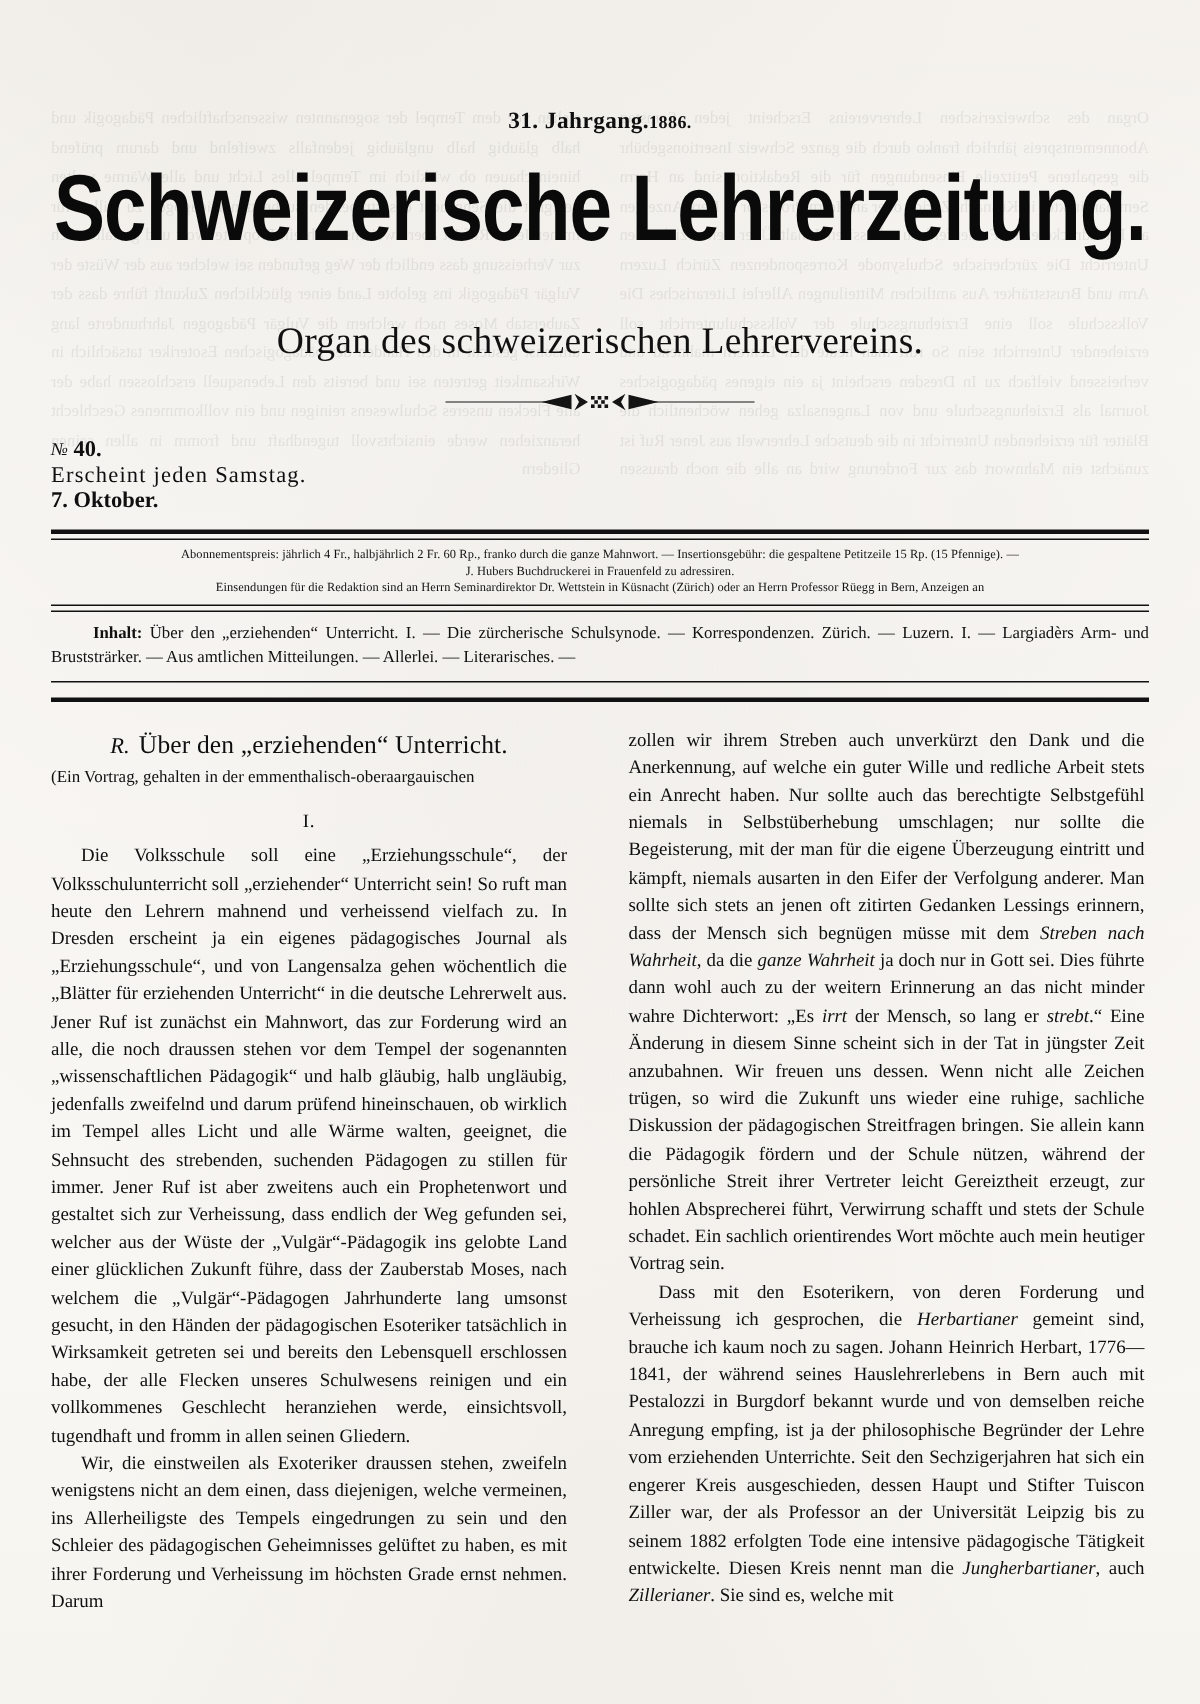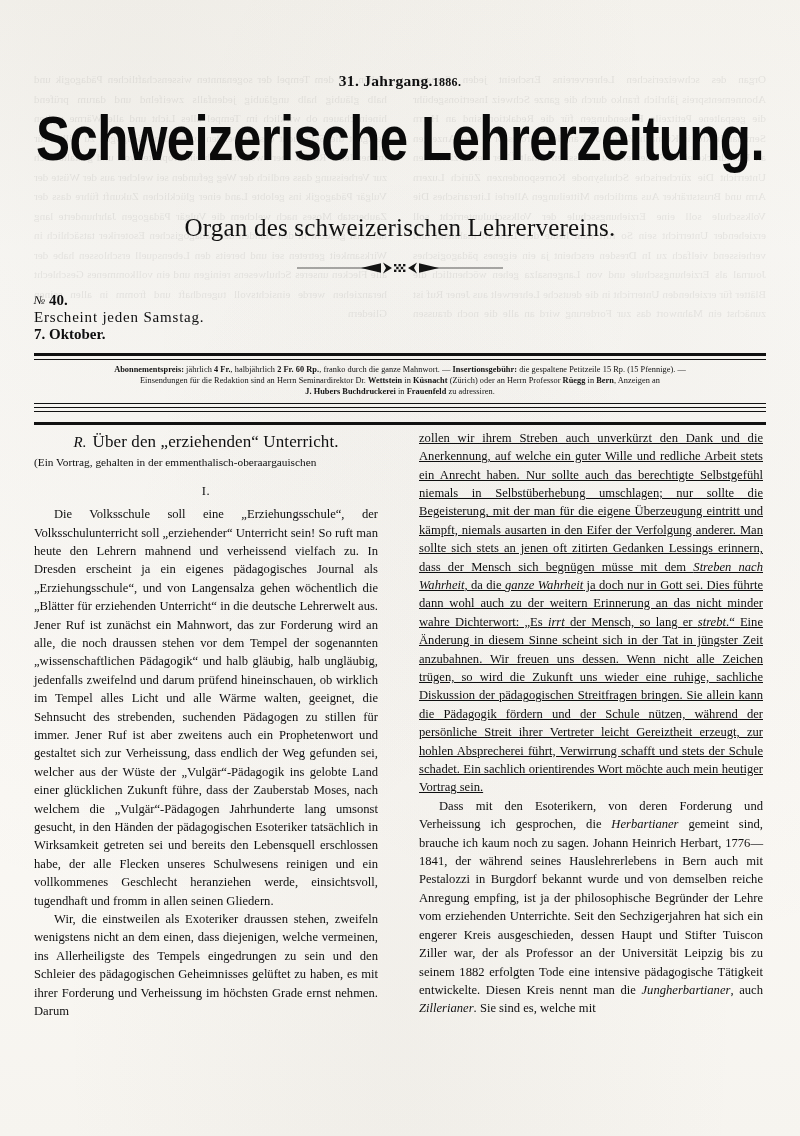--- a/index.html
+++ b/index.html
@@ -141,37 +141,37 @@
 
   
   .subscribe {
     font-size: 8.3px;
     line-height: 11.4px;
     text-align: center;
     padding: 4px 2px 3px 2px;
     letter-spacing: 0.05px;
     color: #121212;
   }
-  .subscribe b { font-weight: bold; }
+  .subscribe b { font-weight: normal; }
 
   
   .inhalt {
     font-size: 11.2px;
     line-height: 16px;
     padding: 6px 0 5px 0;
     text-align: justify;
     text-indent: 28px;
     color: #111;
   }
   .inhalt b { font-weight: bold; }
 
   
   .columns {
     display: flex;
-    margin-top: 4px;
+    margin-top: 16px;
     position: relative;
   }
   .col {
     width: 344px;
     font-size: 12.6px;
     line-height: 18.4px;
     text-align: justify;
     -webkit-hyphens: none;
     hyphens: none;
   }
@@ -206,21 +206,21 @@
   .sectnum {
     text-align: center;
     font-size: 12.6px;
     margin: 12px 0 5px 0;
     letter-spacing: 0.5px;
   }
   p.body {
     margin: 0;
     text-indent: 20px;
   }
-  p.body.cont { text-indent: 0; text-decoration: underline; }
+  p.body.cont { text-indent: 0; }
   .ital { font-style: italic; }
 </style>
 </head>
 <body>
 
 <div class="page">
   <div class="paper-tone"></div>
   <div class="bleed">Organ des schweizerischen Lehrervereins Erscheint jeden Samstag Abonnementspreis jährlich franko durch die ganze Schweiz Insertionsgebühr die gespaltene Petitzeile Einsendungen für die Redaktion sind an Herrn Seminardirektor in Küsnacht Zürich oder an Herrn Professor in Bern Anzeigen an Buchdruckerei in Frauenfeld zu adressiren Inhalt Über den erziehenden Unterricht Die zürcherische Schulsynode Korrespondenzen Zürich Luzern Arm und Bruststrärker Aus amtlichen Mitteilungen Allerlei Literarisches Die Volksschule soll eine Erziehungsschule der Volksschulunterricht soll erziehender Unterricht sein So ruft man heute den Lehrern mahnend und verheissend vielfach zu In Dresden erscheint ja ein eigenes pädagogisches Journal als Erziehungsschule und von Langensalza gehen wöchentlich die Blätter für erziehenden Unterricht in die deutsche Lehrerwelt aus Jener Ruf ist zunächst ein Mahnwort das zur Forderung wird an alle die noch draussen stehen vor dem Tempel der sogenannten wissenschaftlichen Pädagogik und halb gläubig halb ungläubig jedenfalls zweifelnd und darum prüfend hineinschauen ob wirklich im Tempel alles Licht und alle Wärme walten geeignet die Sehnsucht des strebenden suchenden Pädagogen zu stillen für immer Jener Ruf ist aber zweitens auch ein Prophetenwort und gestaltet sich zur Verheissung dass endlich der Weg gefunden sei welcher aus der Wüste der Vulgär Pädagogik ins gelobte Land einer glücklichen Zukunft führe dass der Zauberstab Moses nach welchem die Vulgär Pädagogen Jahrhunderte lang umsonst gesucht in den Händen der pädagogischen Esoteriker tatsächlich in Wirksamkeit getreten sei und bereits den Lebensquell erschlossen habe der alle Flecken unseres Schulwesens reinigen und ein vollkommenes Geschlecht heranziehen werde einsichtsvoll tugendhaft und fromm in allen seinen Gliedern</div>
 
   <div class="content">
@@ -262,30 +262,33 @@
     </div>
 
     <div class="rule-thick"></div>
     <div class="rule-thin"></div>
 
     <div class="subscribe">
       <div>
         <b>Abonnementspreis:</b><span> jährlich </span><b>4 Fr.</b><span>, halbjährlich </span><b>2 Fr. 60 Rp.</b><span>, franko durch die ganze Mahnwort. — </span><b>Insertionsgebühr:</b><span> die gespaltene Petitzeile 15 Rp. (15 Pfennige). —</span>
       </div>
       <div>
+        <b>J. Hubers Buchdruckerei</b><span> in </span><b>Frauenfeld</b><span> zu adressiren.</span>
+      </div>
+      <div>
         <span>Einsendungen für die Redaktion sind an Herrn Seminardirektor Dr. </span><b>Wettstein</b><span> in </span><b>Küsnacht</b><span> (Zürich) oder an Herrn Professor </span><b>Rüegg</b><span> in </span><b>Bern</b><span>, Anzeigen an</span>
-      </div>
-      <div>
-        <b>J. Hubers Buchdruckerei</b><span> in </span><b>Frauenfeld</b><span> zu adressiren.</span>
       </div>
     </div>
 
     <div class="rule-thin"></div>
     <div class="rule-pair-bottom"></div>
 
+    <div class="inhalt">
+      <b>Inhalt:</b><span> Über den „erziehenden“ Unterricht. I. — Die zürcherische Schulsynode. — Korrespondenzen. Zürich. — Luzern. I. — Largiadèrs Arm- und Bruststrärker. — Aus amtlichen Mitteilungen. — Allerlei. — Literarisches. —</span>
+    </div>
 
     <div class="rule-thin"></div>
     <div class="rule-thick"></div>
 
     <div class="columns">
 
       <div class="col left">
         <div class="headline">
           <span class="sig">R.</span><span>Über den „erziehenden“ Unterricht.</span>
         </div>

